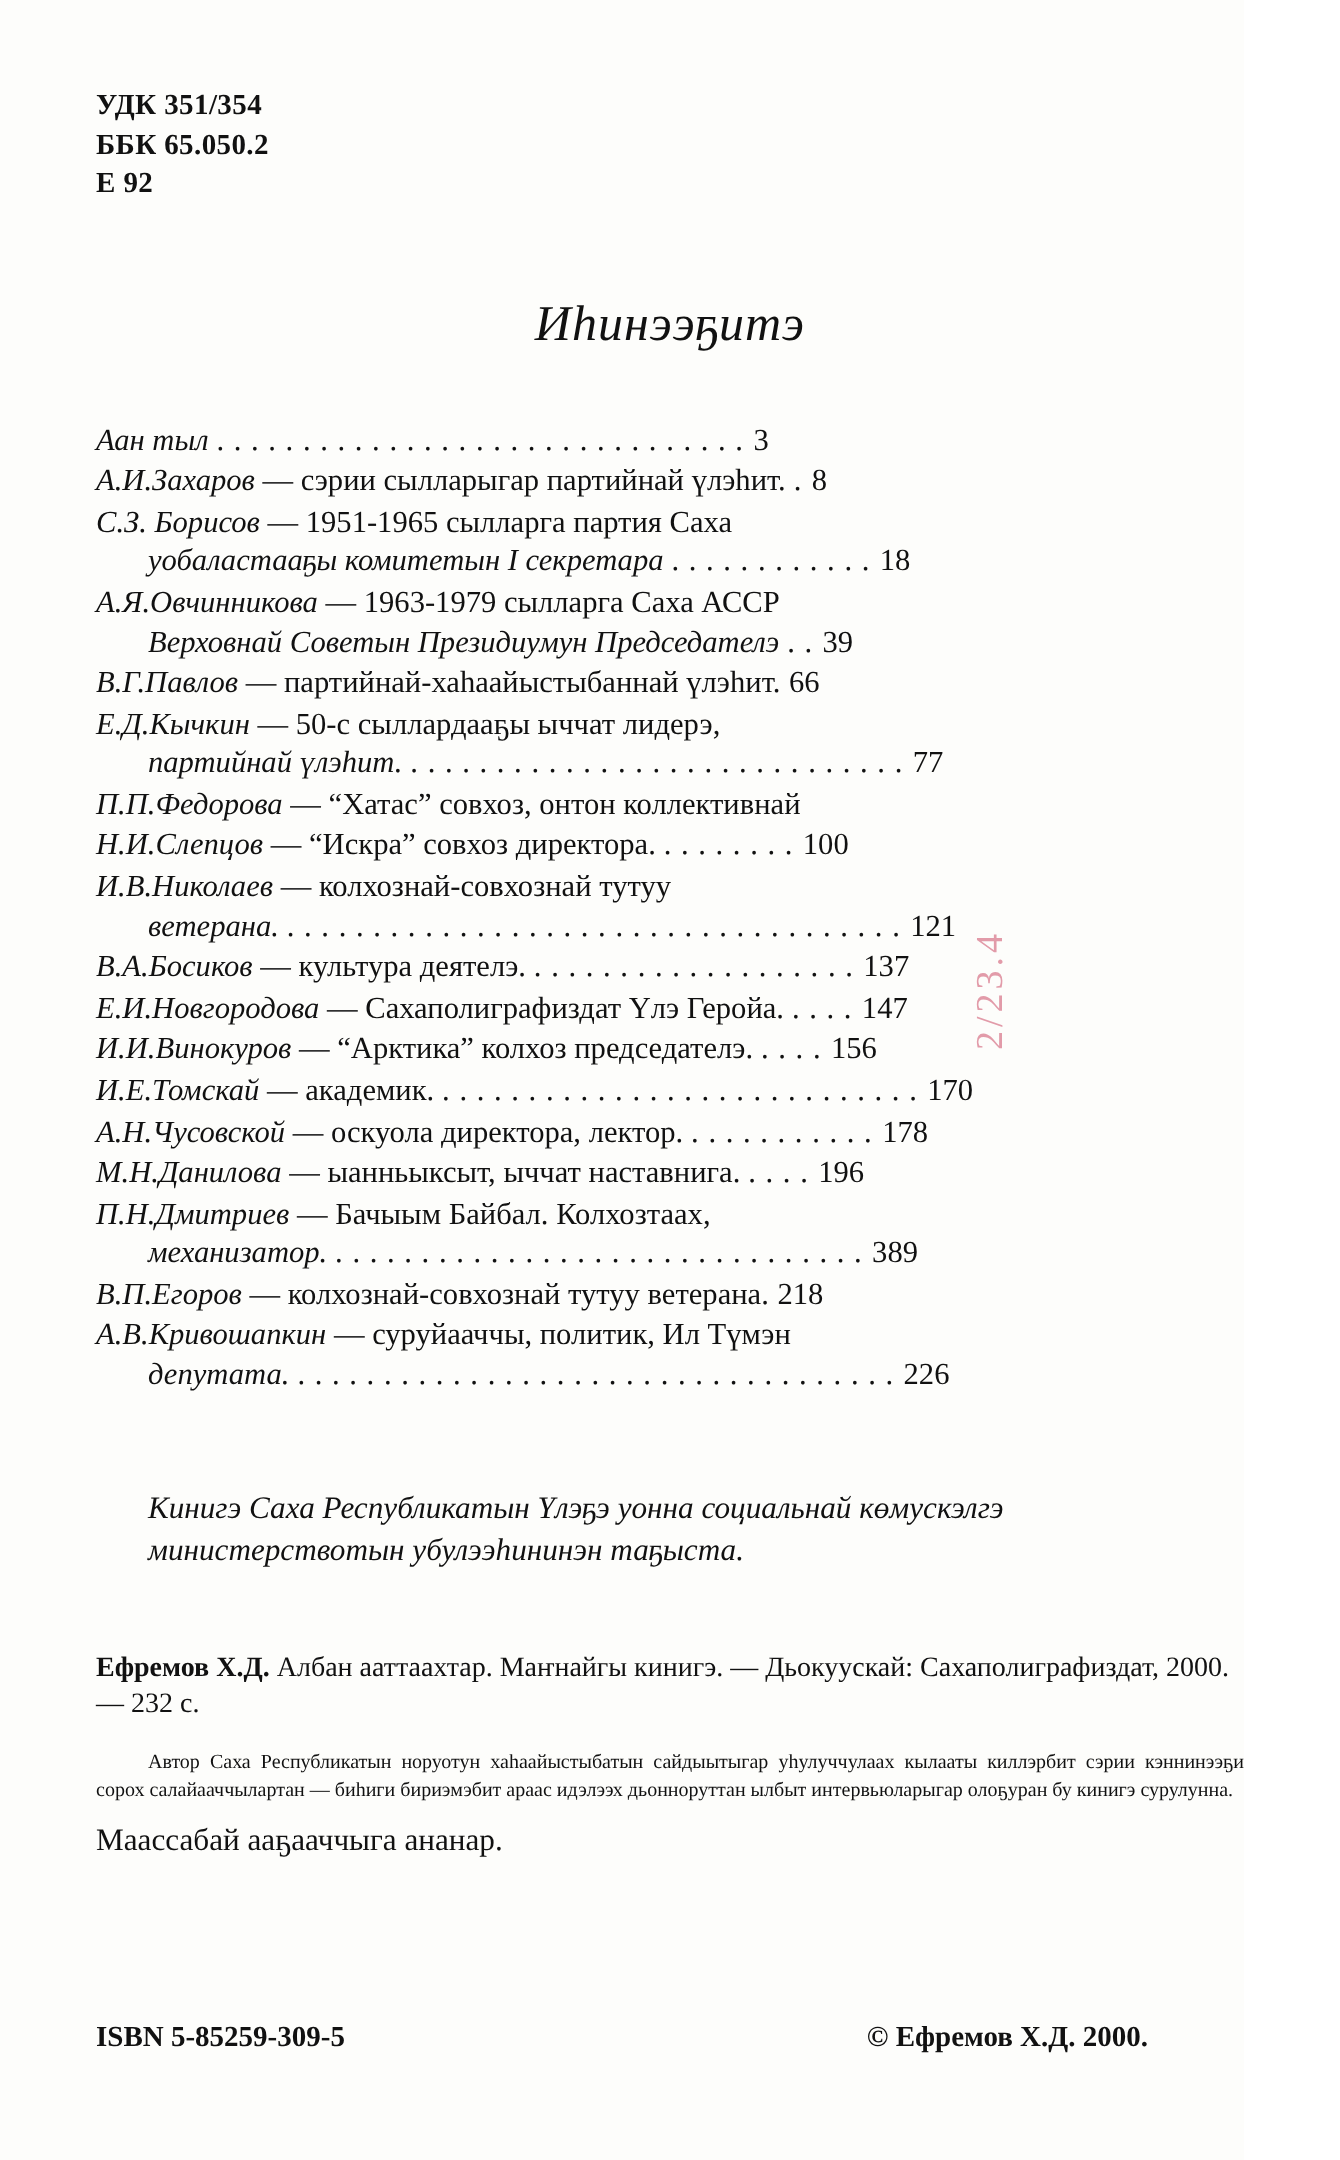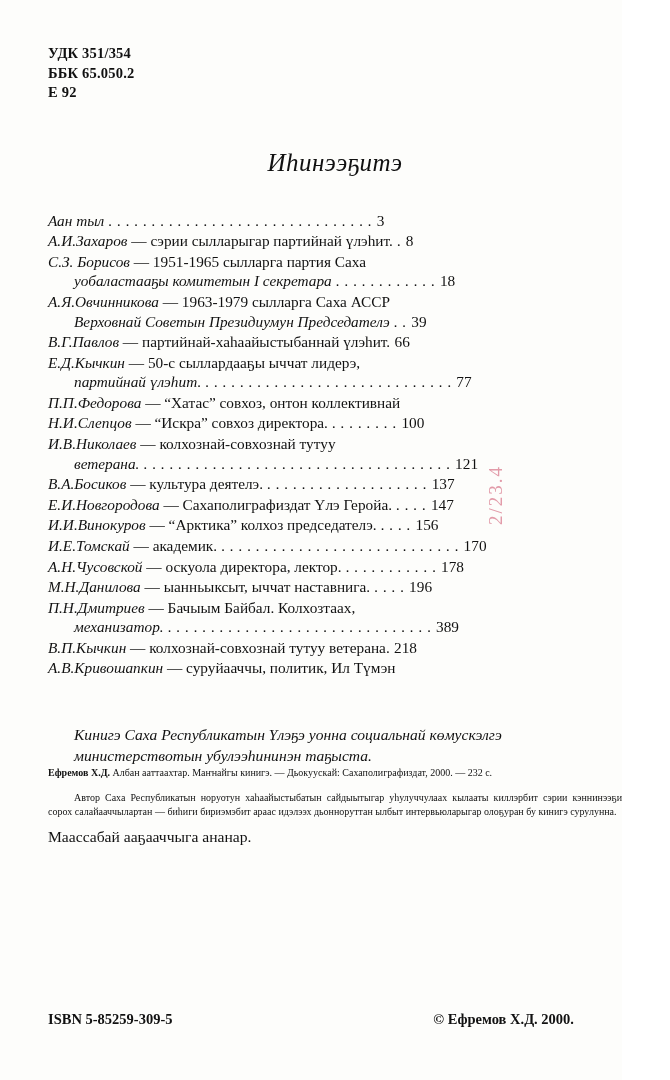--- a/index.html
+++ b/index.html
@@ -74,21 +74,22 @@
   .note-italic {
     font-style: italic;
     font-size: 15.6px;
     line-height: 1.35;
     margin-top: 46px;
     padding-left: 26px;
     padding-right: 6px;
   }
 
   .imprint {
-    font-size: 10px;
+    margin-top: 40px;
+    font-size: 14px;
     line-height: 1.34;
   }
   .imprint .bold { font-weight: bold; }
 
   .para {
     margin-top: 12px;
     font-size: 10px;
     line-height: 1.34;
     text-align: justify;
   }
@@ -205,25 +206,26 @@
       <div class="toc-entry">
         <span class="person">М.Н.Данилова</span><span class="rest"> — ыанньыксыт, ыччат наставнига.</span><span class="leader"> . . . . </span><span class="pg">196</span>
       </div>
 
       <div class="toc-entry">
         <span class="person">П.Н.Дмитриев</span><span class="rest"> — Бачыым Байбал. Колхозтаах,</span>
         <span class="indent"><span>механизатор.</span><span class="leader"> . . . . . . . . . . . . . . . . . . . . . . . . . . . . . . . </span><span class="pg">389</span></span>
       </div>
 
       <div class="toc-entry">
-        <span class="person">В.П.Кычкин</span><span class="rest"> — колхознай-совхознай тутуу ветерана.</span><span class="leader"> </span><span class="pg">218</span>
+        <span class="person">В.П.Егоров</span><span class="rest"> — колхознай-совхознай тутуу ветерана.</span><span class="leader"> </span><span class="pg">218</span>
       </div>
 
       <div class="toc-entry">
         <span class="person">А.В.Кривошапкин</span><span class="rest"> — суруйааччы, политик, Ил Түмэн</span>
+        <span class="indent"><span>депутата.</span><span class="leader"> . . . . . . . . . . . . . . . . . . . . . . . . . . . . . . . . . . . </span><span class="pg">226</span></span>
       </div>
 
     </div>
 
     <div class="note-italic">Кинигэ Саха Республикатын Үлэҕэ уонна социальнай көмускэлгэ министерствотын убулээһининэн таҕыста.</div>
 
     <div class="imprint">
       <span class="bold">Ефремов Х.Д.</span><span> Албан ааттаахтар. Маҥнайгы кинигэ. — Дьокуускай: Сахаполиграфиздат, 2000. — 232 с.</span>
     </div>
 

